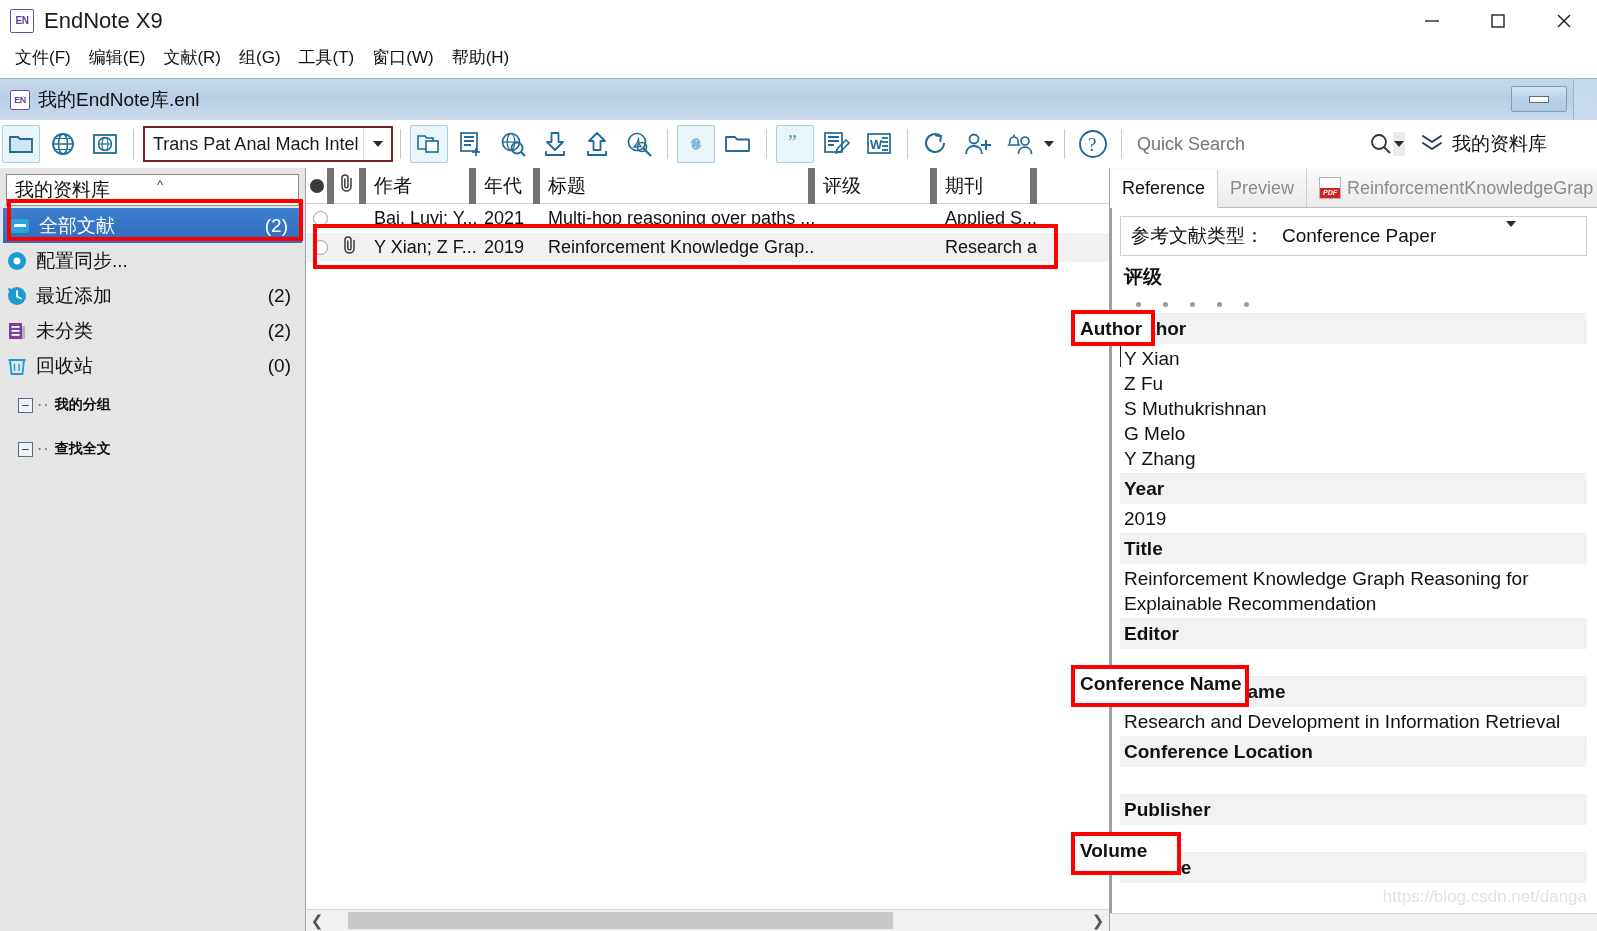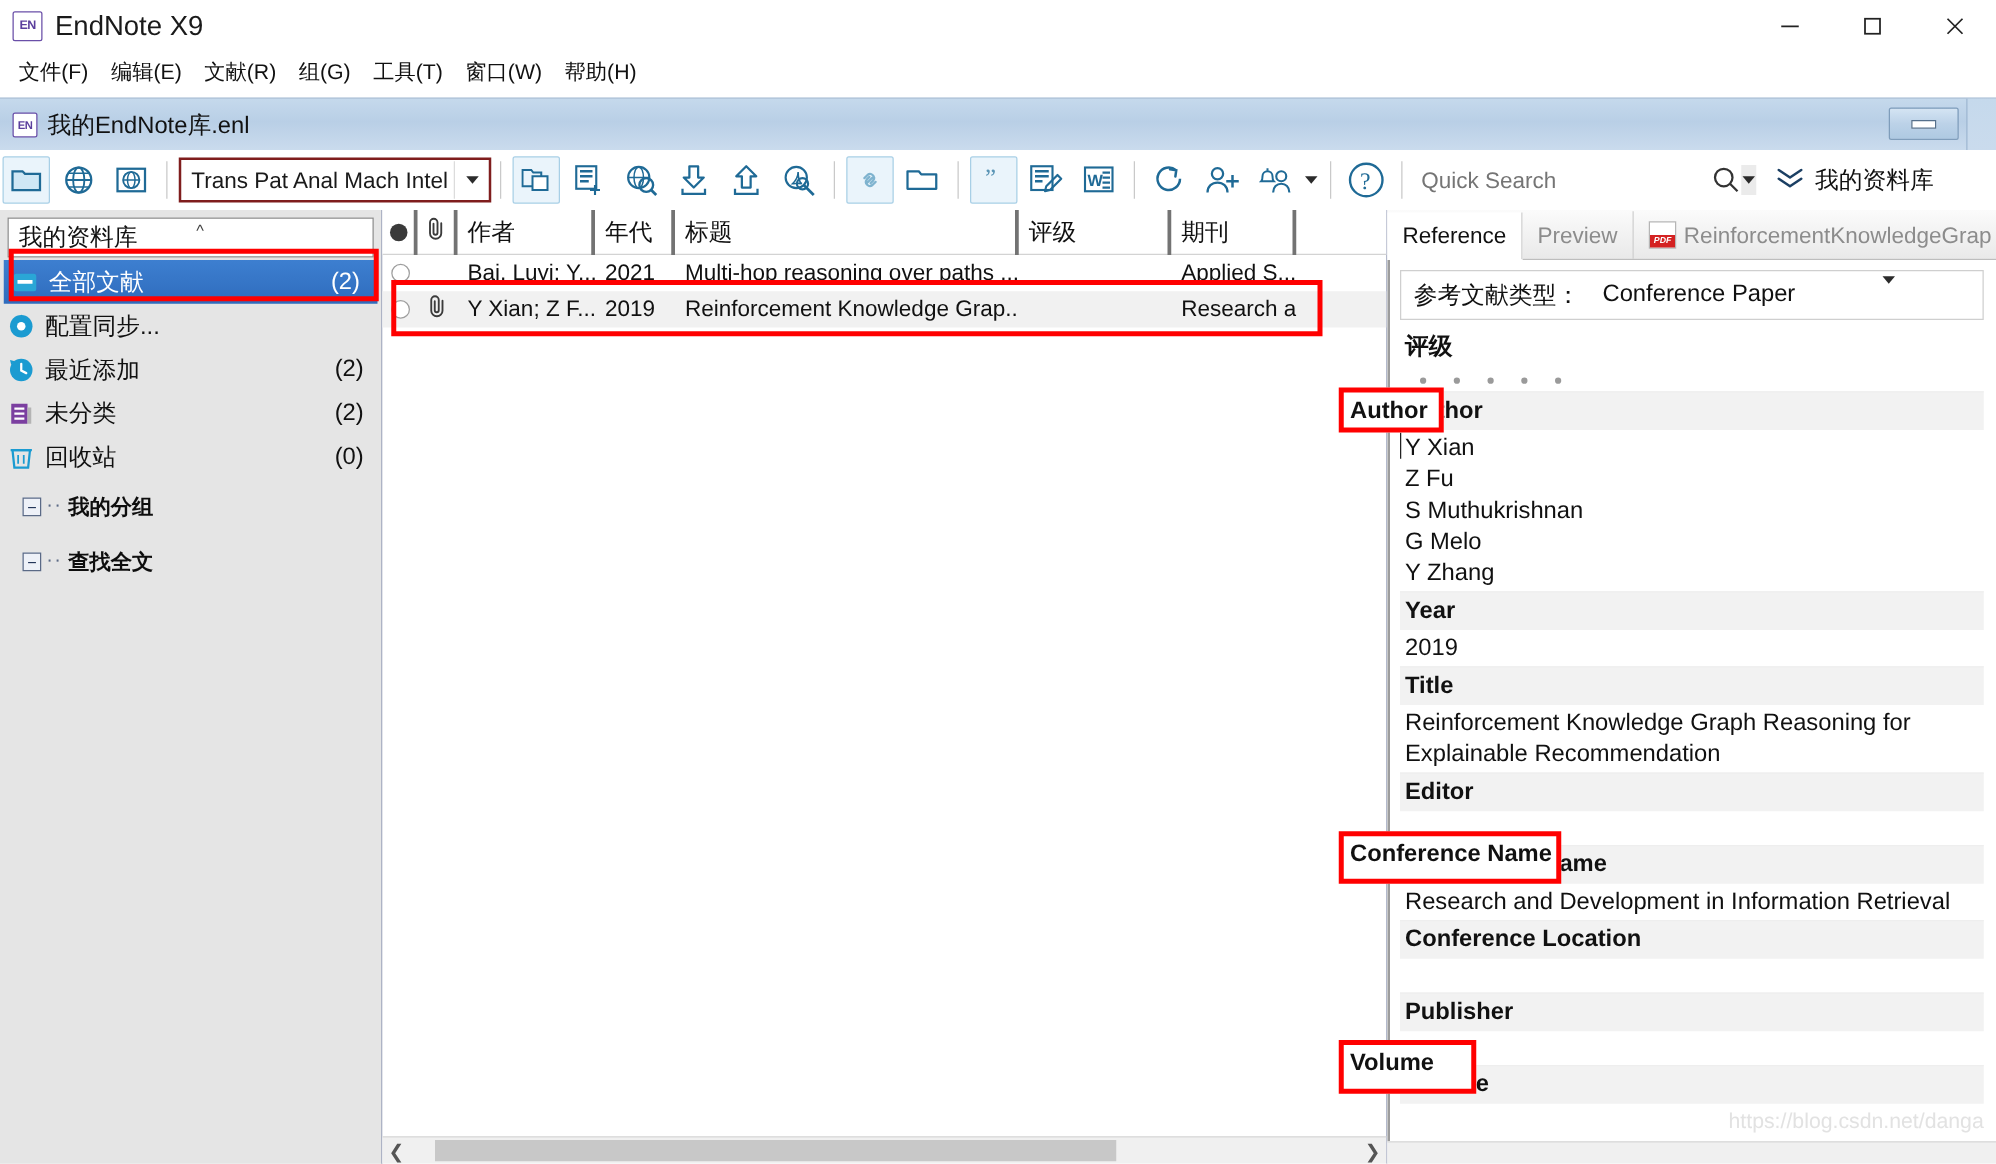--- a/index.html
+++ b/index.html
@@ -187,39 +187,39 @@
   .side-row.selected .side-cnt { color: #ffffff; }
   .side-group {
     height: 44px; display: flex; align-items: center; padding-left: 18px;
   }
   .grp-toggle {
     width: 15px; height: 15px; border: 1px solid #5b6a86; background: #eef1f8;
     display: flex; align-items: center; justify-content: center;
     font-size: 13px; line-height: 1; color: #24365a; margin-right: 4px;
   }
   .grp-dots { color: #5b6a86; font-size: 16px; margin-right: 5px; letter-spacing:1px;}
-  .grp-lbl { font-size: 17px; font-weight: bold; color: #0e0e0e; }
+  .grp-lbl { font-size: 14px; font-weight: bold; color: #0e0e0e; }
   .side-bottom-scroll {
     position: absolute; left: 0; bottom: 0; width: 306px; height: 18px;
     background: #f0f0f0; border-top: 1px solid #cfcfcf;
   }
 
   
   .listpane {
     flex: 1; height: 763px; background: #ffffff; position: relative;
     border-right: 1px solid #9aa3bb;
   }
   .lp-head {
     height: 36px; display: flex; align-items: center;
     background: #ffffff; border-bottom: 1px solid #d3d3d3;
     font-size: 19px; color: #111;
   }
   .lp-head .hcell {
     height: 36px; display: flex; align-items: center; padding-left: 8px;
-    border-right: 3px solid #737373; white-space: nowrap; overflow: hidden;
+    border-right: 7px solid #737373; white-space: nowrap; overflow: hidden;
   }
   .lp-row {
     height: 29px; display: flex; align-items: center;
     font-size: 18px; color: #111;
   }
   .lp-row.sel { background: #f1f1f1; }
   .lp-row .cell {
     height: 29px; display: flex; align-items: center; padding-left: 8px;
     white-space: nowrap; overflow: hidden;
   }

